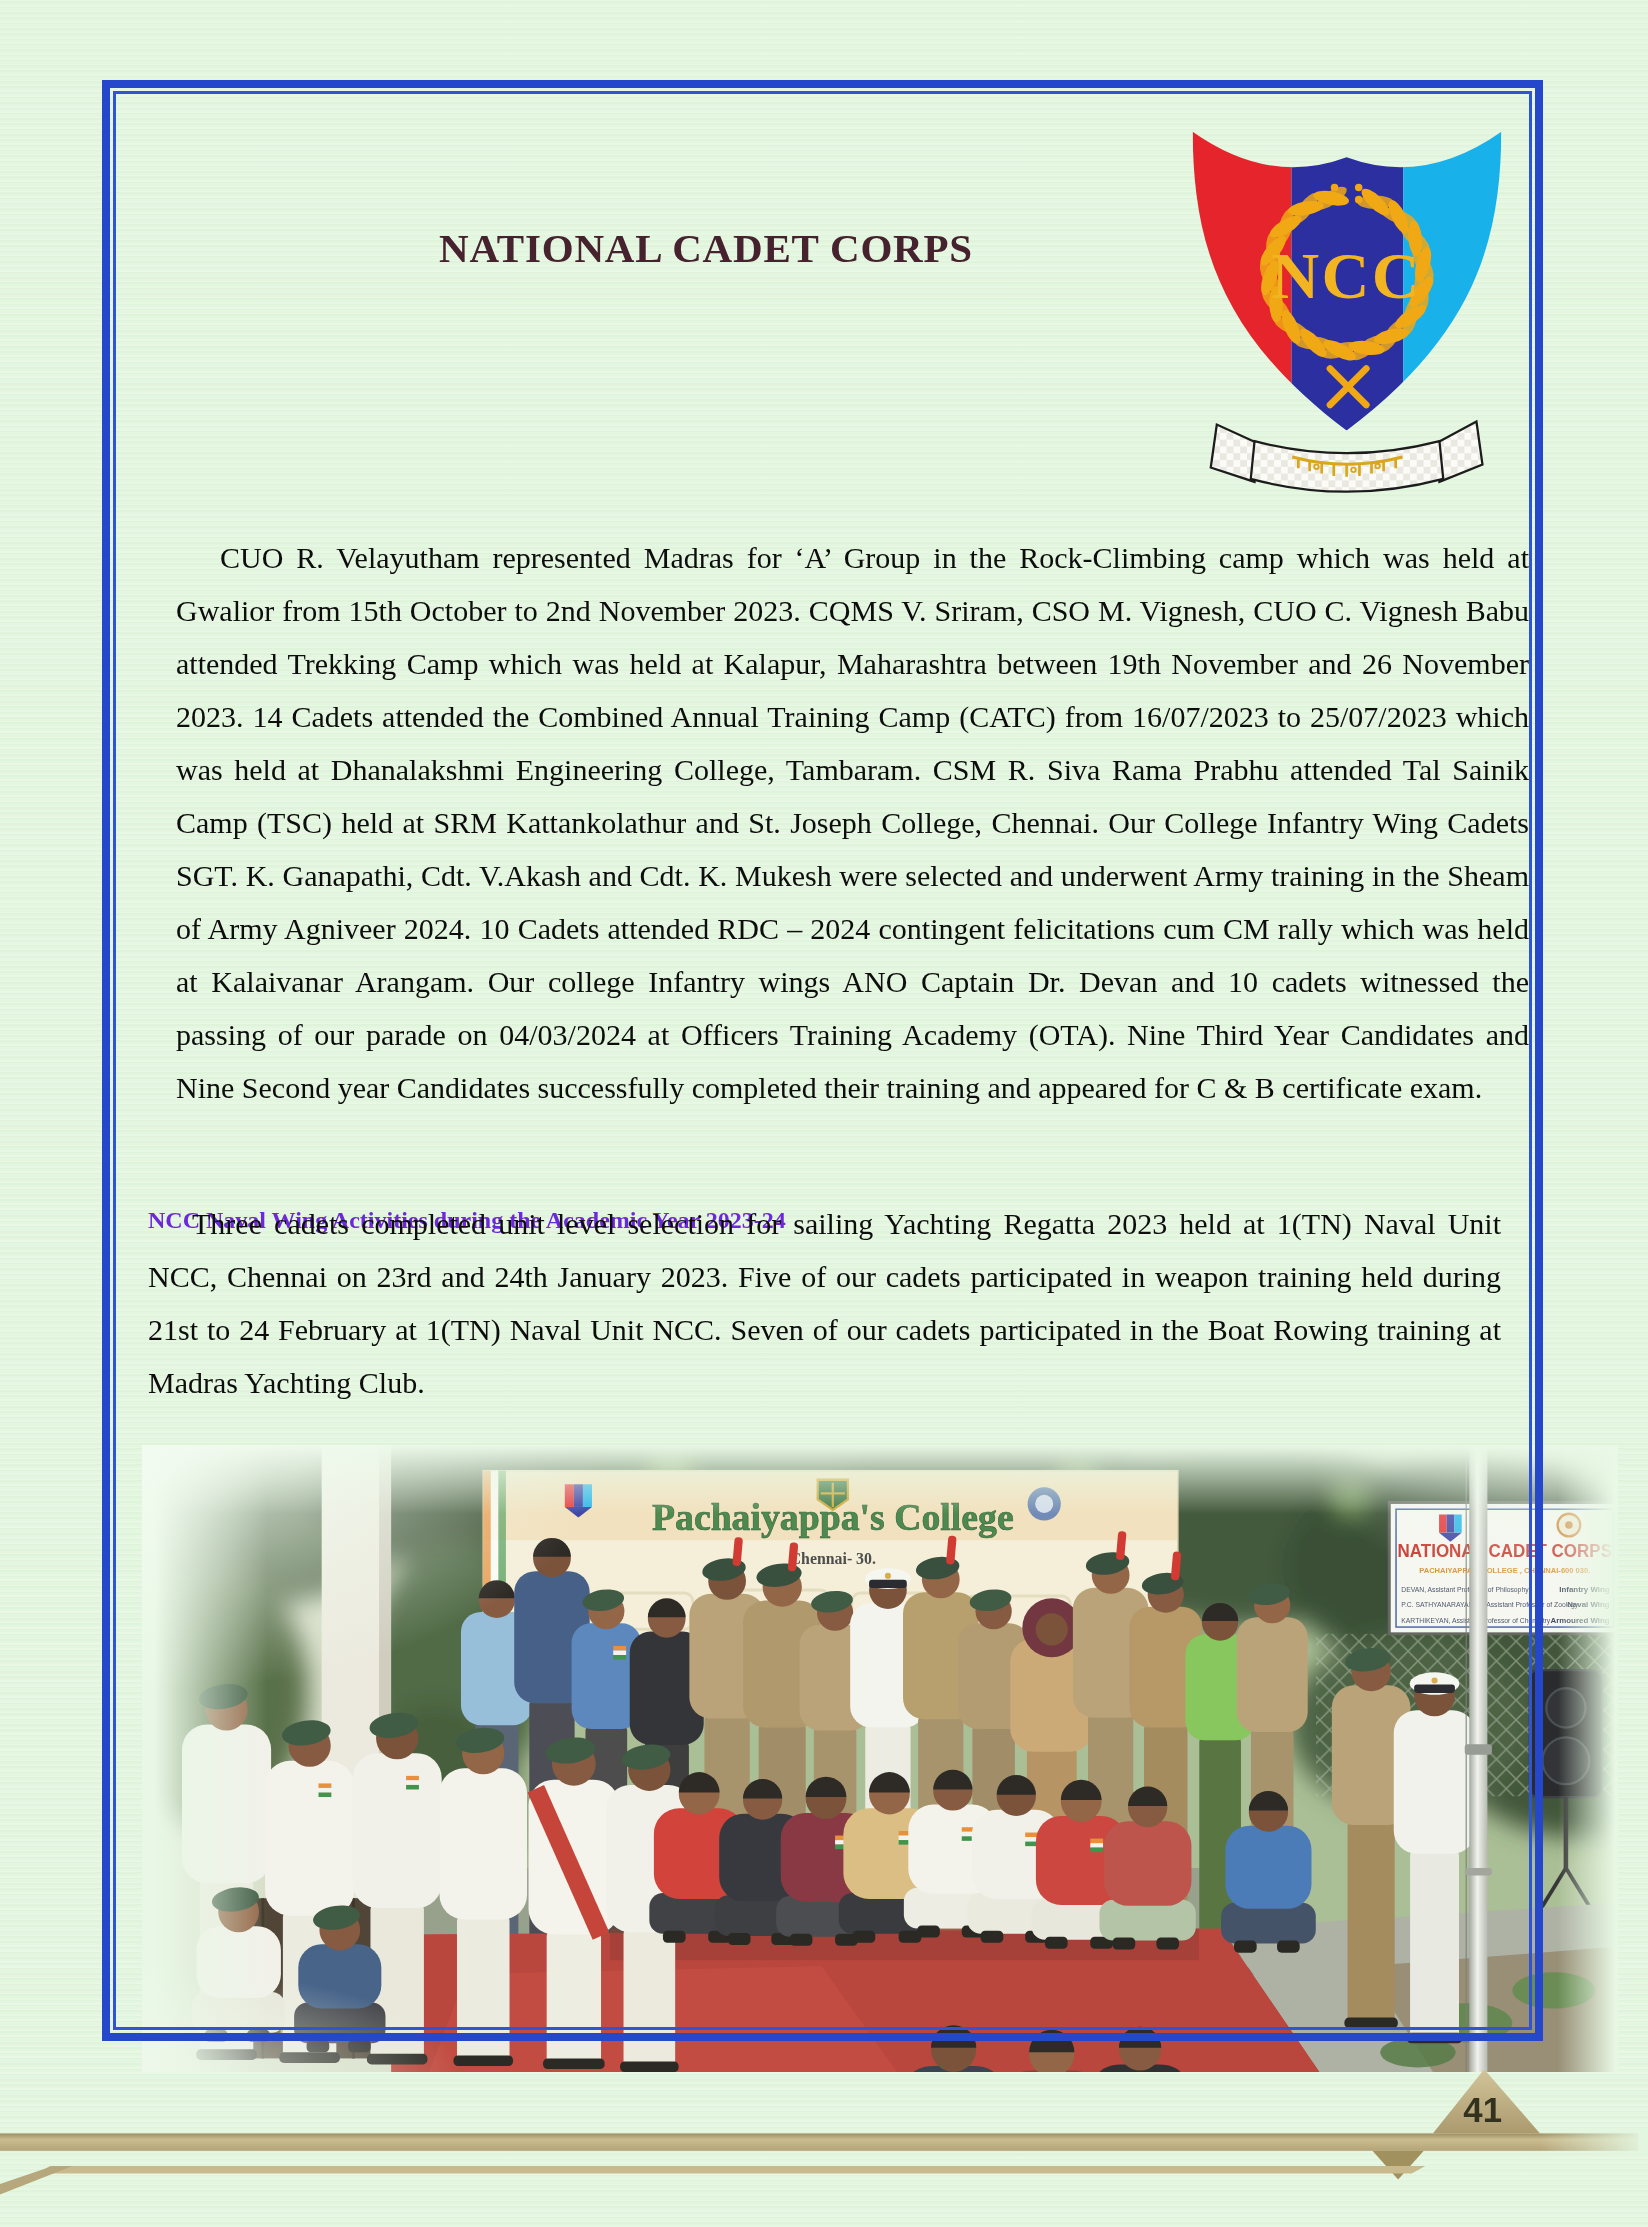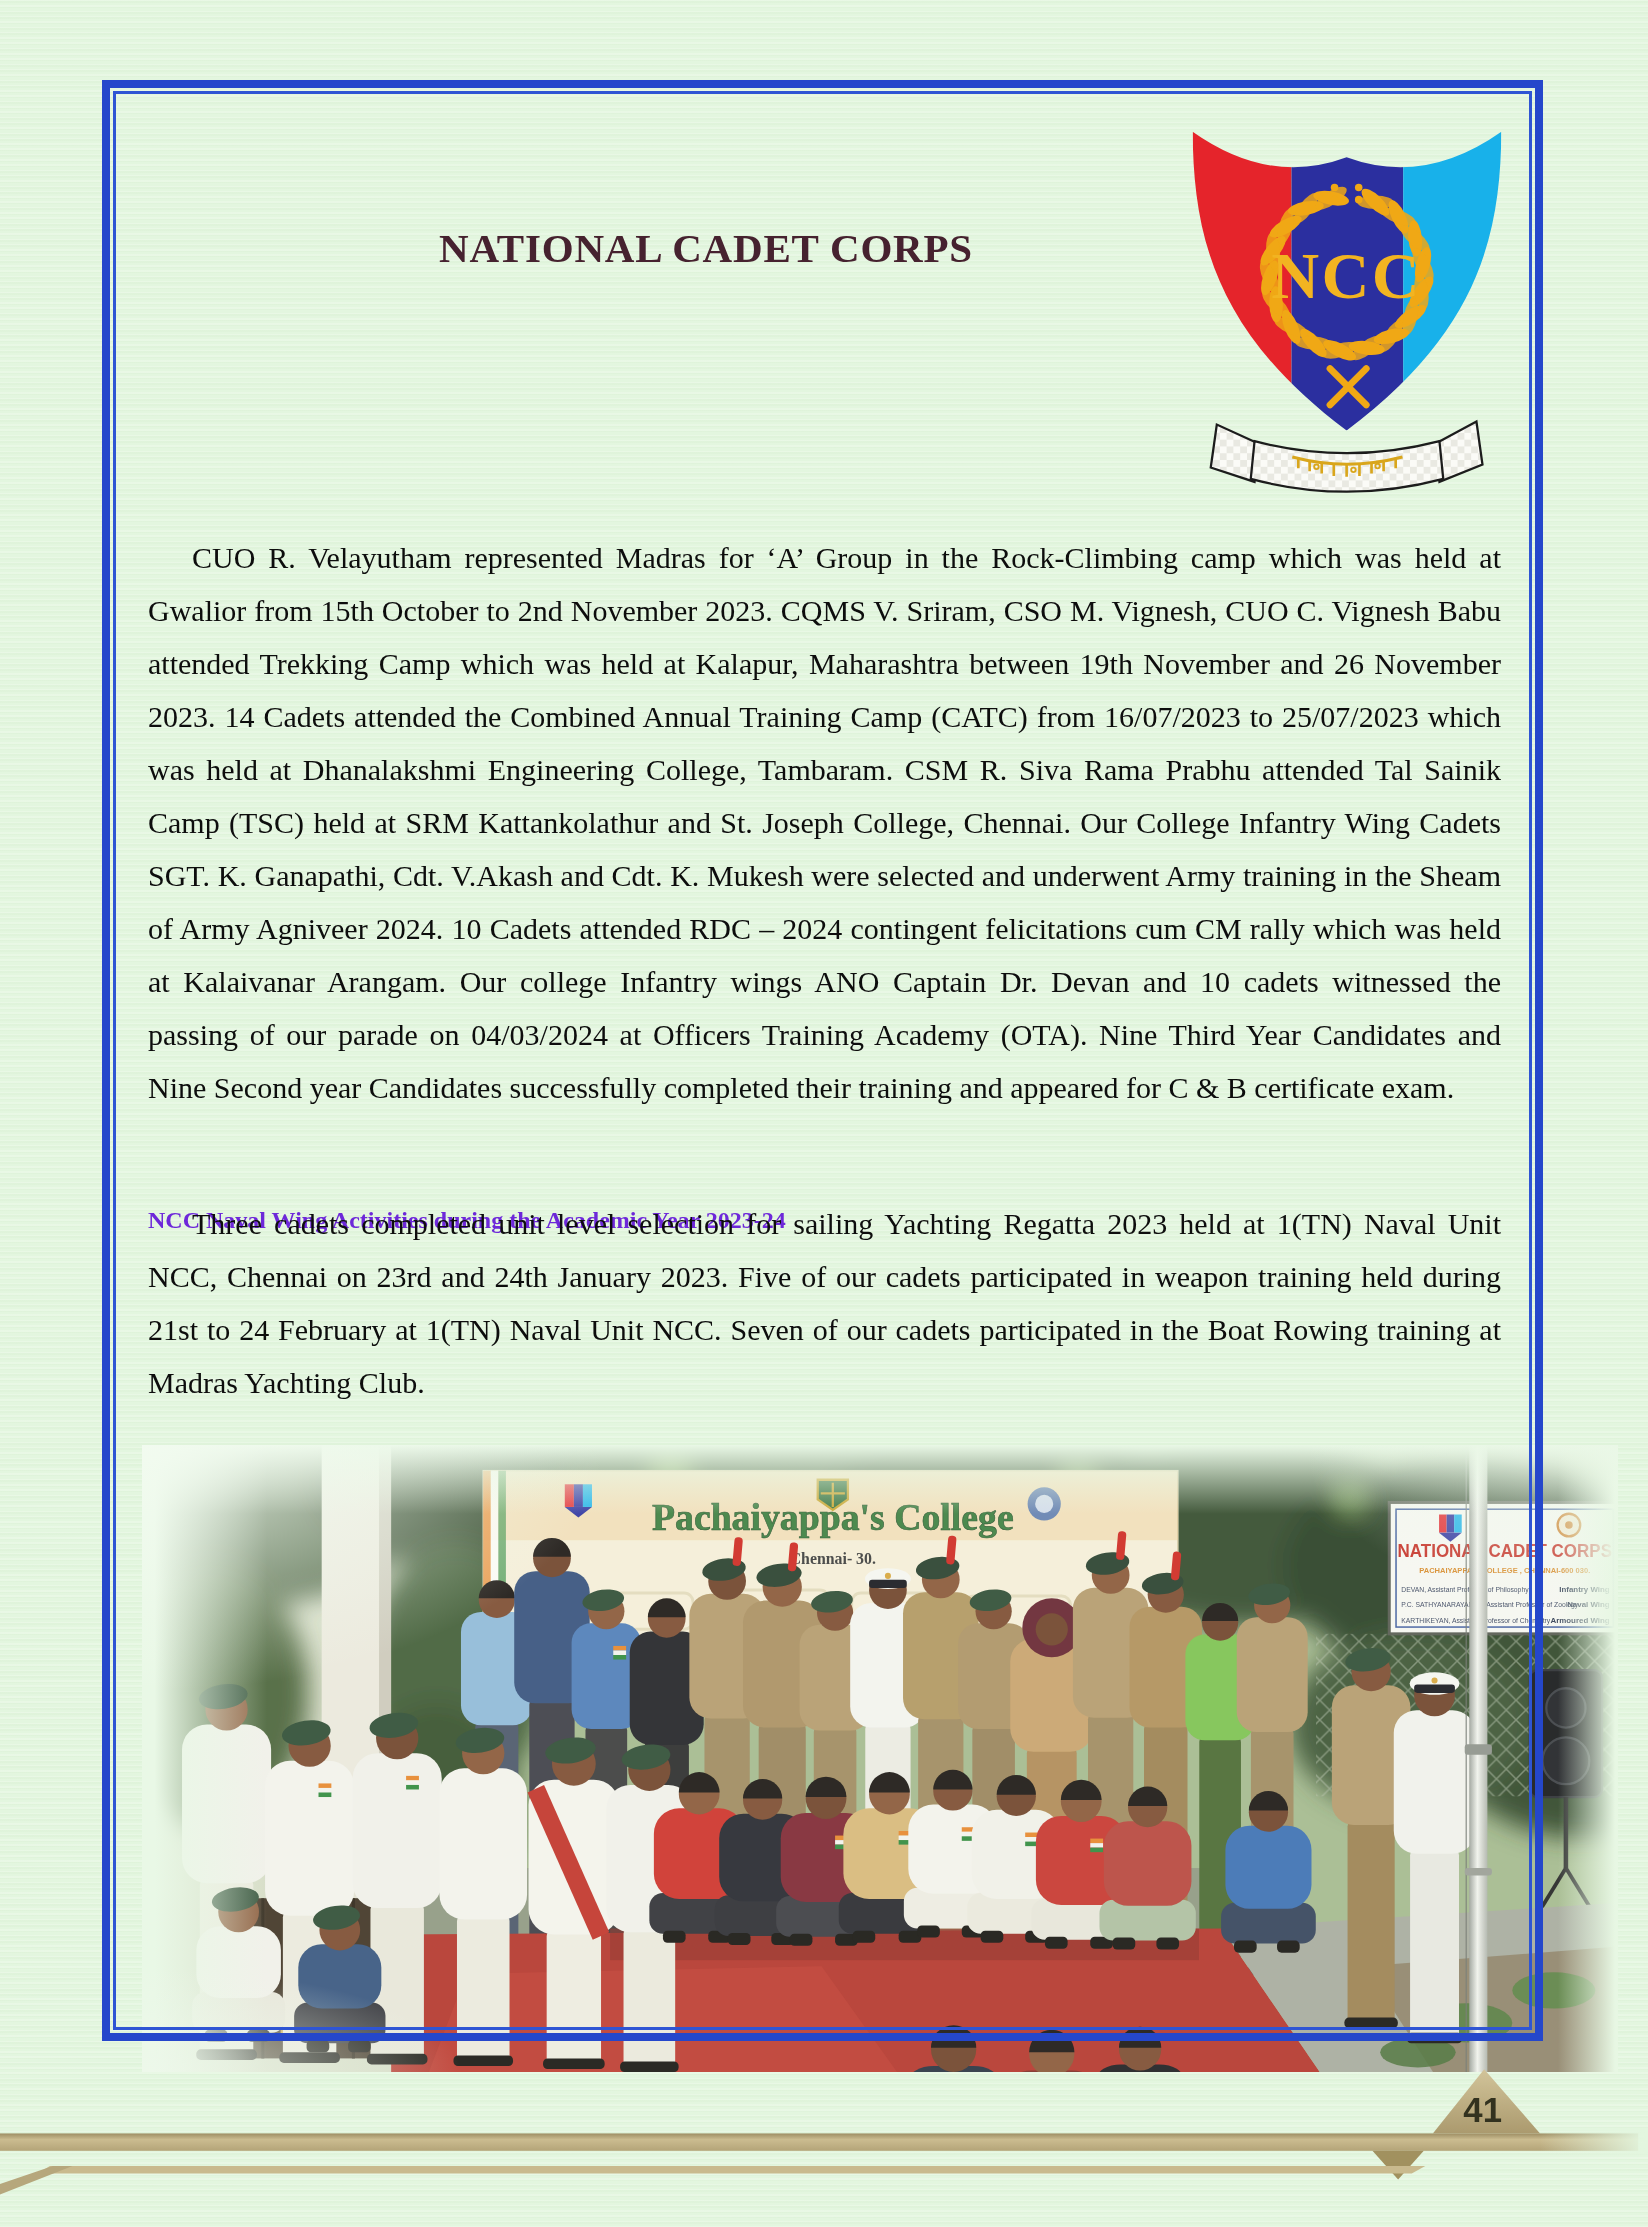--- a/index.html
+++ b/index.html
@@ -13,21 +13,21 @@
         border:8.3px solid #2547cb;box-sizing:border-box;z-index:20;pointer-events:none;}
   .frame-inner{position:absolute;inset:3px;border:3px solid #2f55d4;}
 
   .page-title{position:absolute;left:147px;top:224px;width:1118px;text-align:center;
         font-size:41px;font-weight:bold;color:#46222f;letter-spacing:0.8px;z-index:5;}
 
   .logo{position:absolute;left:1179px;top:100px;width:336px;height:394px;z-index:5;}
 
   .para{position:absolute;left:148px;width:1353px;font-size:30px;line-height:53px;color:#0d0d0d;
         text-align:justify;text-indent:44px;z-index:5;}
-  #para1{top:531px;}
+  #para1{top:531px;margin-left:28px;}
   #para2{top:1197px;}
   .heading2{position:absolute;left:148px;top:1166px;font-size:24px;font-weight:bold;color:#6d28d9;z-index:5;margin-top:41px;}
 
   
   .photo{position:absolute;left:142px;top:1445px;width:1476px;height:627px;z-index:10;}
   .photo svg{display:block;width:100%;height:100%;}
   .photo .ov{position:absolute;pointer-events:none;}
   .ph-wash{inset:0;background:rgba(238,248,234,.10);}
   .ph-fade-top{left:0;top:0;width:100%;height:69px;background:linear-gradient(180deg,#e9f8e6 0%,rgba(233,248,230,0) 100%);}
   .ph-fade-left{left:0;top:0;width:125px;height:100%;background:linear-gradient(90deg,#e9f8e6 10%,rgba(233,248,230,0) 100%);}

